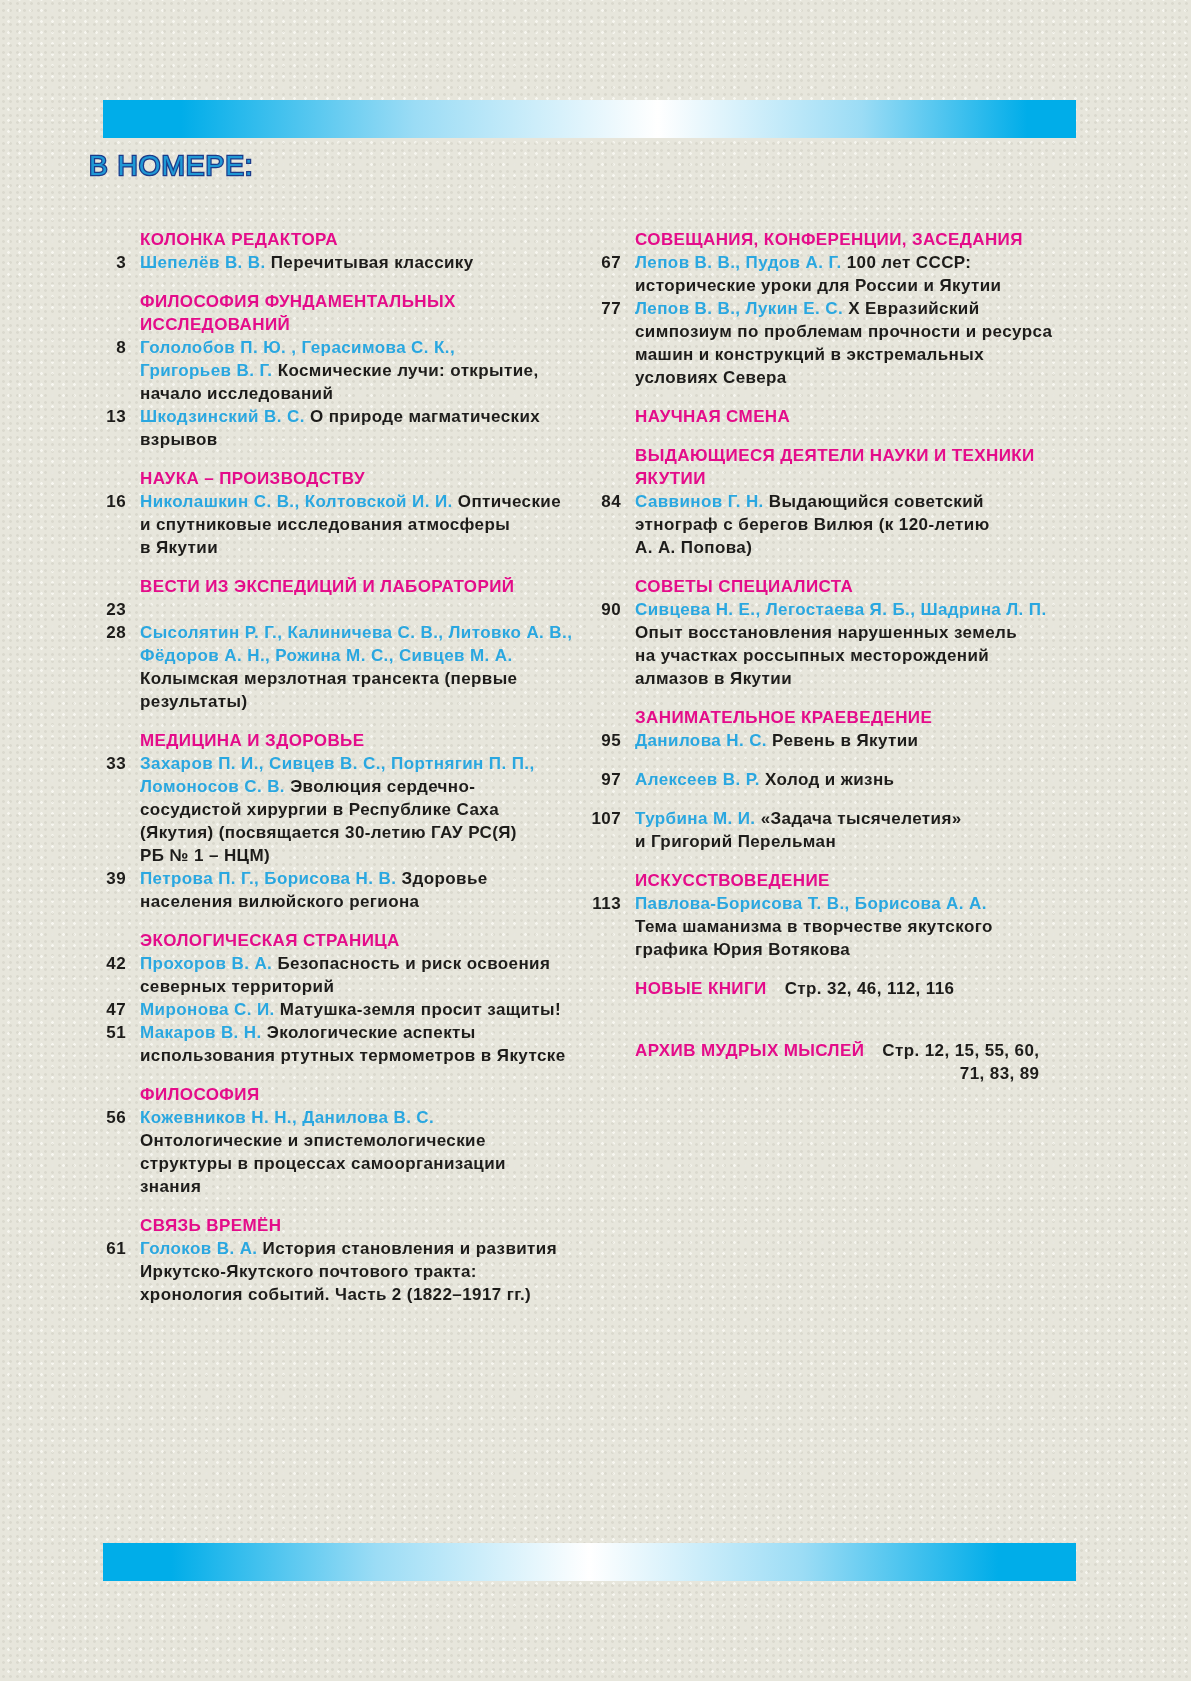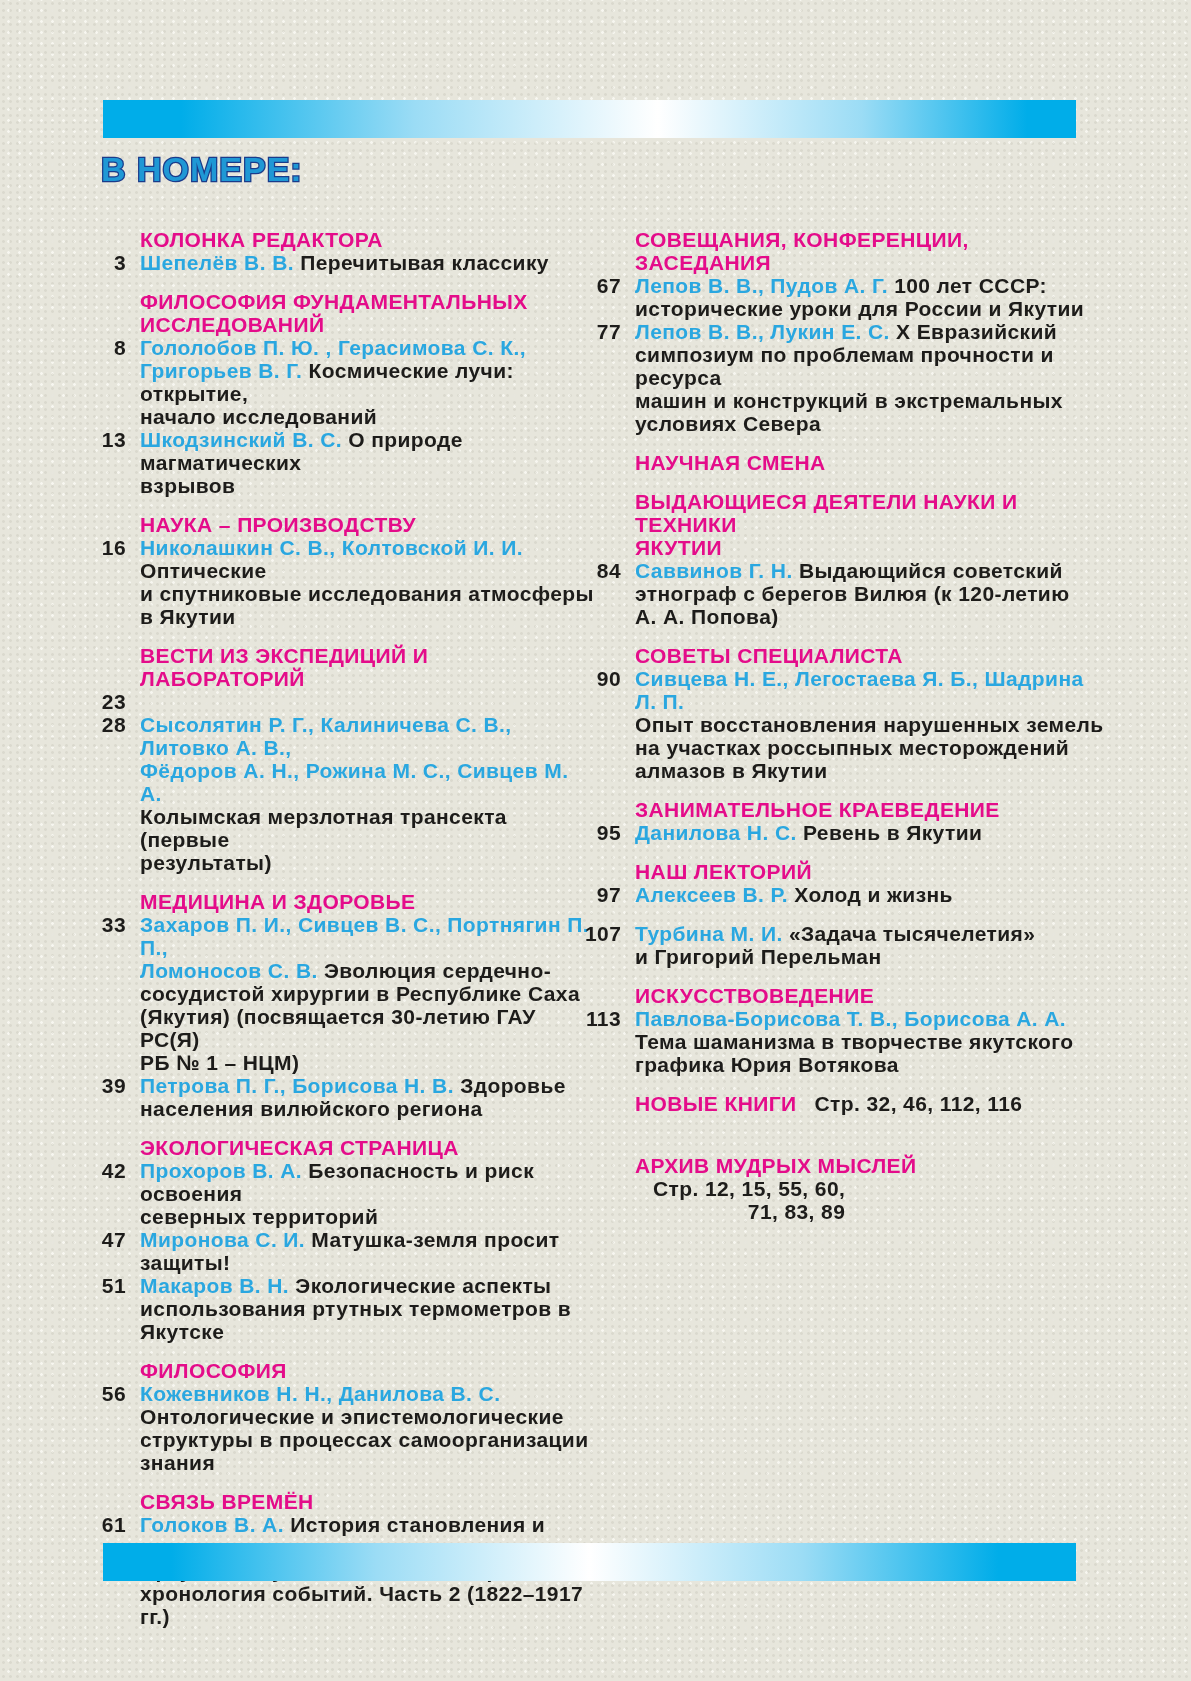--- a/index.html
+++ b/index.html
@@ -24,29 +24,29 @@
   }
   .bar-top{
     top:100px;
     background:linear-gradient(90deg,#00ade9 0%,#00ade9 8%,#9bdcf5 32%,#ffffff 57%,#9bdcf5 78%,#00ade9 95%,#00ade9 100%);
   }
   .bar-bottom{
     top:1543px;
     background:linear-gradient(90deg,#00ade9 0%,#00ade9 7%,#9bdcf5 28%,#ffffff 50%,#9bdcf5 72%,#00ade9 92%,#00ade9 100%);
   }
   .page-title{
-    position:absolute;left:101px;top:150px;
-    font-size:34px;font-weight:bold;letter-spacing:1px;
+    position:absolute;left:89px;top:150px;
+    font-size:28px;font-weight:normal;letter-spacing:1px;
     color:#1f98d5;
     -webkit-text-stroke:2.5px #1b3b8a;
     paint-order:stroke fill;
   }
   .column{
     position:absolute;top:228px;
-    font-size:21px;font-weight:bold;line-height:23px;letter-spacing:0.4px;
+    font-size:17px;font-weight:bold;line-height:23px;letter-spacing:0.4px;
     color:#1d1c1a;
   }
   .col-left{left:90px;width:505px;}
   .col-right{left:585px;width:520px;}
   .section{margin-top:16px;}
   .section:first-child{margin-top:0;}
   .col-right .section:last-child{margin-top:39px;}
   .sec-header{
     margin-left:50px;
     color:#e40c8a;
@@ -210,21 +210,20 @@
         </div>
       </div>
       <div class="section">
         <div class="sec-header"><span>ЗАНИМАТЕЛЬНОЕ КРАЕВЕДЕНИЕ</span></div>
         <div class="entry">
           <div class="entry-num">95</div>
           <p class="entry-text"><span class="authors">Данилова Н. С.</span> <span class="title">Ревень в Якутии</span></p>
         </div>
       </div>
       <div class="section">
-        <div class="sec-header"><span>НАШ ЛЕКТОРИЙ</span></div>
         <div class="entry">
           <div class="entry-num">97</div>
           <p class="entry-text"><span class="authors">Алексеев В. Р.</span> <span class="title">Холод и жизнь</span></p>
         </div>
       </div>
       <div class="section">
         <div class="entry">
           <div class="entry-num">107</div>
           <p class="entry-text"><span class="authors">Турбина М. И.</span> <span class="title">«Задача тысячелетия»
 и Григорий Перельман</span></p>

